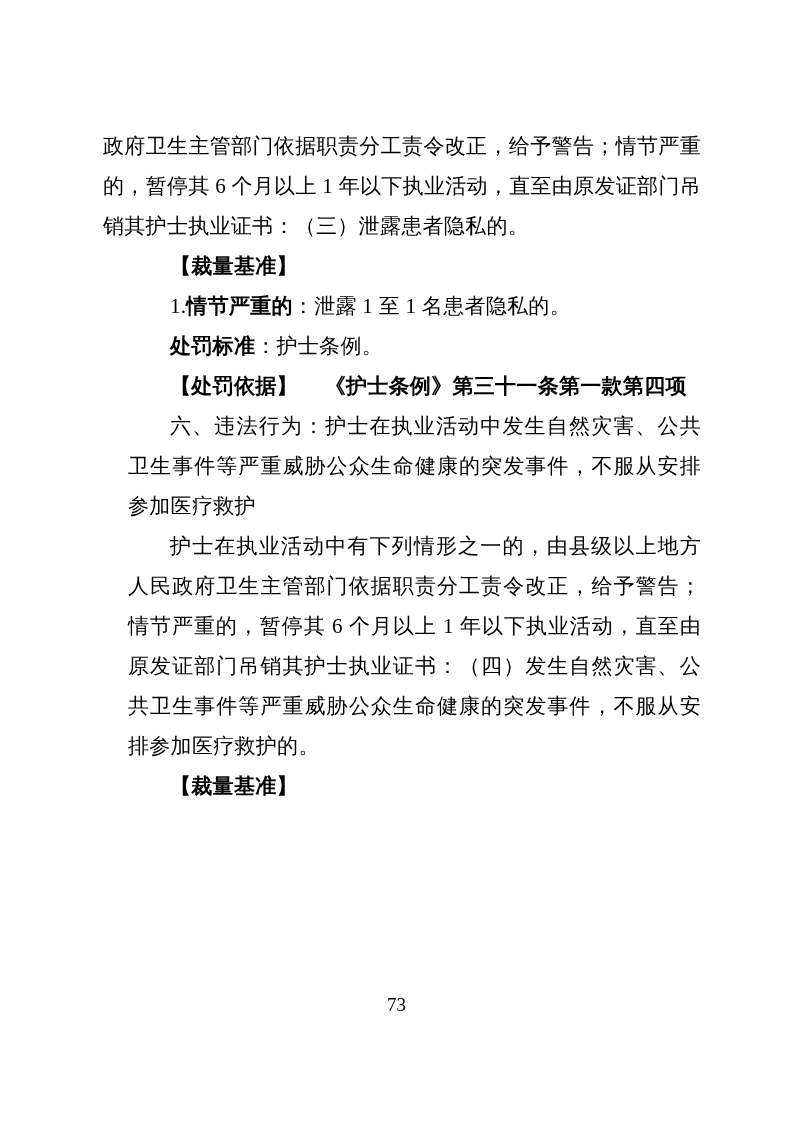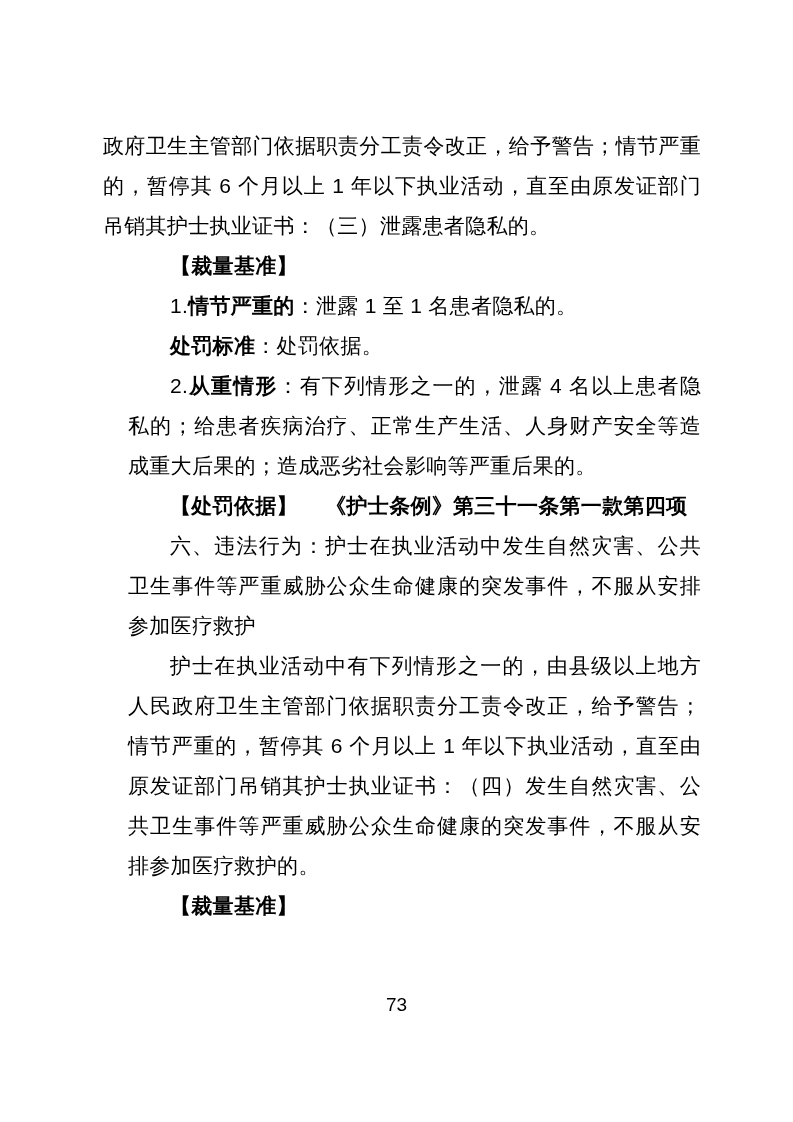--- a/index.html
+++ b/index.html
@@ -6,21 +6,21 @@
     margin: 0;
     padding: 0;
     background: #ffffff;
   }
   .page {
     position: relative;
     width: 793px;
     height: 1122px;
     background: #ffffff;
     overflow: hidden;
-    font-family: Liberation Sans, sans-serif;
+    font-family: Liberation Serif, serif;
     color: #000000;
   }
   .content {
     position: absolute;
     left: 103px;
     top: 126px;
     width: 598px;
     font-size: 21px;
     line-height: 40px;
     text-align: justify;
@@ -56,23 +56,22 @@
 <div class="page">
 
   <div class="content">
 
     <p class="para"><span>政府卫生主管部门依据职责分工责令改正，给予警告；情节严重的，暂停其 6 个月以上 1 年以下执业活动，直至由原发证部门吊销其护士执业证书：（三）泄露患者隐私的。</span></p>
 
     <p class="para indent"><span class="bold">【裁量基准】</span></p>
 
     <p class="para indent"><span>1.</span><span class="bold">情节严重的</span><span>：泄露 1 至 1 名患者隐私的。</span></p>
 
-    <p class="para indent"><span class="bold">处罚标准</span><span>：处罚依据。</span></p>
+    <p class="para indent"><span class="bold">处罚标准</span><span>：护士条例。</span></p>
 
-    <p class="para indent"><span>2.</span><span class="bold">从重情形</span><span>：有下列情形之一的，泄露 4 名以上患者隐私的；给患者疾病治疗、正常生产生活、人身财产安全等造成重大后果的；造成恶劣社会影响等严重后果的。</span></p>
 
 
     <p class="para indent"><span class="bold">【处罚依据】　 《护士条例》第三十一条第一款第四项</span></p>
 
     <p class="para indent"><span>六、违法行为：护士在执业活动中发生自然灾害、公共卫生事件等严重威胁公众生命健康的突发事件，不服从安排参加医疗救护</span></p>
 
     <p class="para indent"><span>护士在执业活动中有下列情形之一的，由县级以上地方人民政府卫生主管部门依据职责分工责令改正，给予警告；情节严重的，暂停其 6 个月以上 1 年以下执业活动，直至由原发证部门吊销其护士执业证书：（四）发生自然灾害、公共卫生事件等严重威胁公众生命健康的突发事件，不服从安排参加医疗救护的。</span></p>
 
     <p class="para indent"><span class="bold">【裁量基准】</span></p>
 

